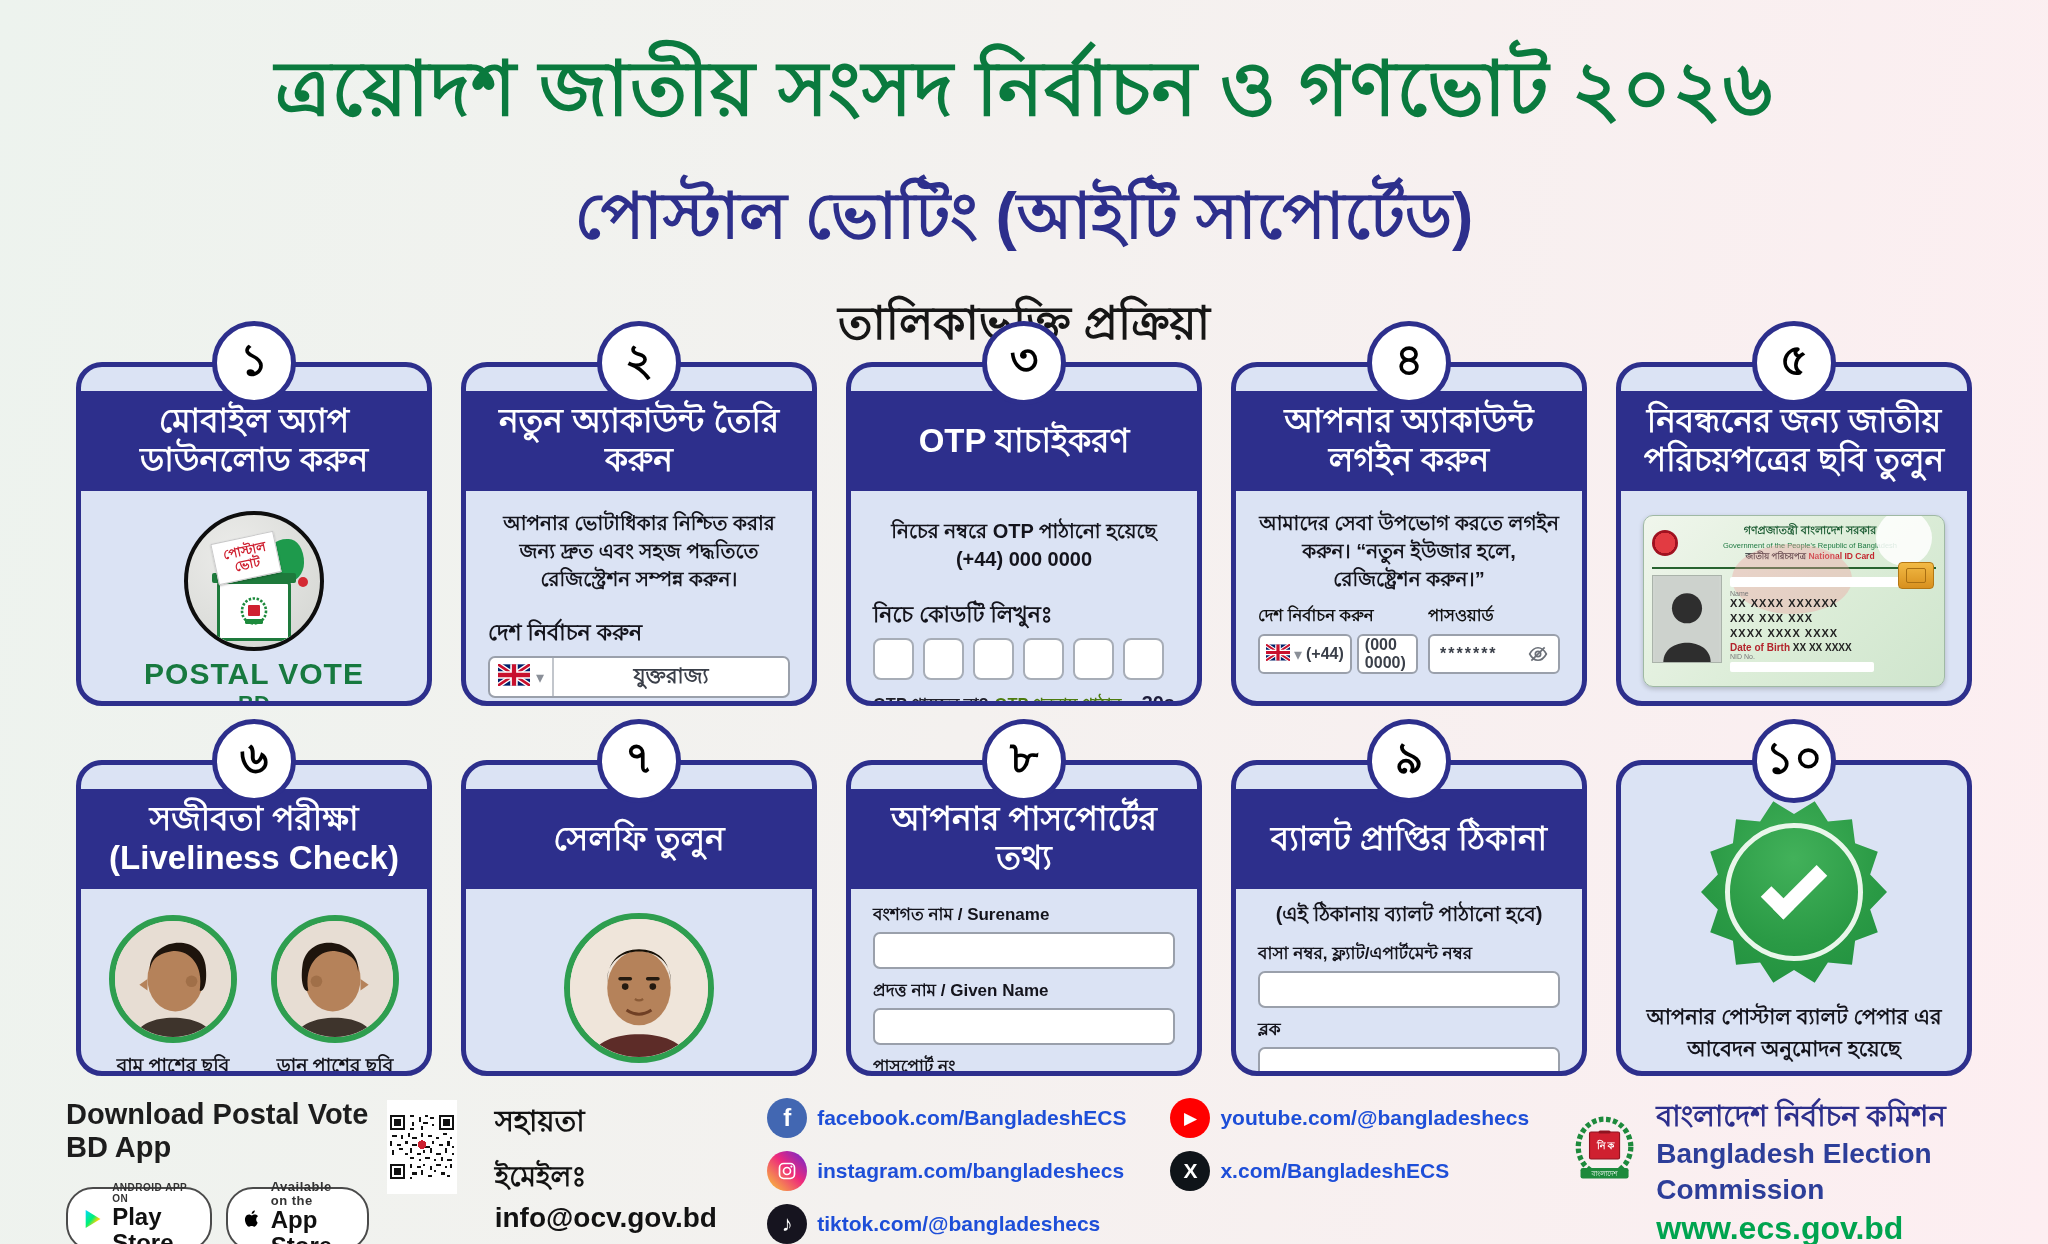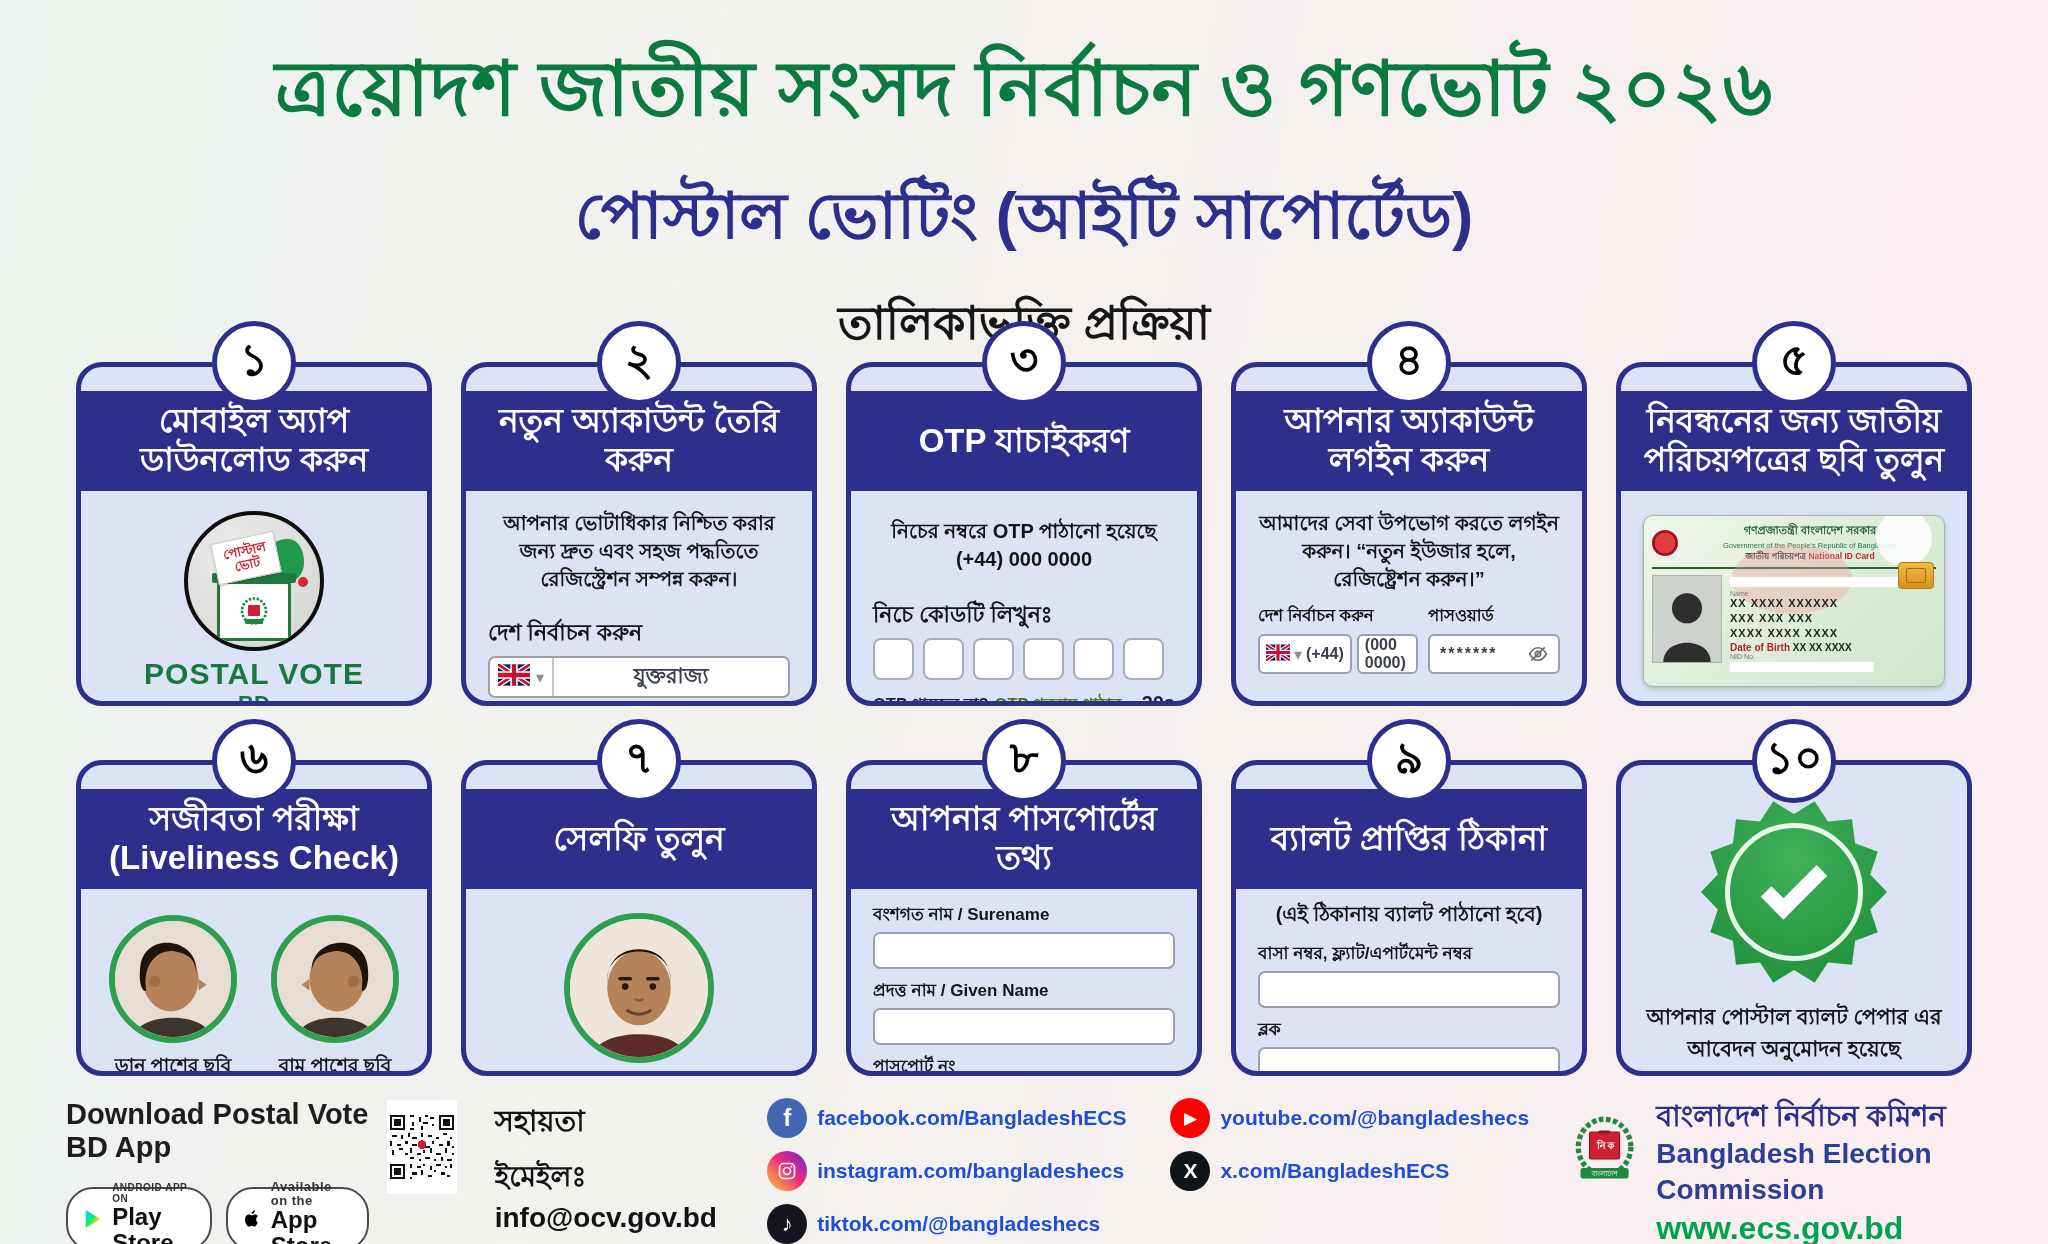--- a/index.html
+++ b/index.html
@@ -357,44 +357,44 @@
     <div class="card">
       <div class="badge">৬</div>
       <div class="card-inner">
         <div class="card-header">
           <span>সজীবতা পরীক্ষা</span>
           <span>(Liveliness Check)</span>
         </div>
         <div class="card-body">
           <div class="faces-row">
             <div class="face-col">
+              <div class="avatar">
+                <svg viewBox="0 0 100 100">
+                    <rect width="100" height="100" fill="#e7ddd3"></rect>
+                    <path d="M18,100 C20,78 80,78 84,100 Z" fill="#3e342c"></path>
+                    <ellipse cx="52" cy="50" rx="24" ry="28" fill="#b5825a"></ellipse>
+                    <path d="M28,50 l-7,5 7,5 z" fill="#b5825a"></path>
+                    <path d="M30,40 C32,14 74,10 78,38 C80,52 77,62 73,60 C77,36 62,24 49,26 C38,28 31,32 30,44 Z" fill="#1e140c"></path>
+                    <circle cx="66" cy="52" r="5" fill="#a06f48"></circle>
+                  </svg>
+              </div>
+              <div class="face-caption">বাম পাশের ছবি</div>
+            </div>
+            <div class="face-col">
               <div class="avatar flip">
                 <svg viewBox="0 0 100 100">
                     <rect width="100" height="100" fill="#e7ddd3"></rect>
                     <path d="M18,100 C20,78 80,78 84,100 Z" fill="#3e342c"></path>
                     <ellipse cx="52" cy="50" rx="24" ry="28" fill="#b5825a"></ellipse>
                     <path d="M28,50 l-7,5 7,5 z" fill="#b5825a"></path>
                     <path d="M30,40 C32,14 74,10 78,38 C80,52 77,62 73,60 C77,36 62,24 49,26 C38,28 31,32 30,44 Z" fill="#1e140c"></path>
                     <circle cx="66" cy="52" r="5" fill="#a06f48"></circle>
                   </svg>
               </div>
               <div class="face-caption">ডান পাশের ছবি</div>
-            </div>
-            <div class="face-col">
-              <div class="avatar">
-                <svg viewBox="0 0 100 100">
-                    <rect width="100" height="100" fill="#e7ddd3"></rect>
-                    <path d="M18,100 C20,78 80,78 84,100 Z" fill="#3e342c"></path>
-                    <ellipse cx="52" cy="50" rx="24" ry="28" fill="#b5825a"></ellipse>
-                    <path d="M28,50 l-7,5 7,5 z" fill="#b5825a"></path>
-                    <path d="M30,40 C32,14 74,10 78,38 C80,52 77,62 73,60 C77,36 62,24 49,26 C38,28 31,32 30,44 Z" fill="#1e140c"></path>
-                    <circle cx="66" cy="52" r="5" fill="#a06f48"></circle>
-                  </svg>
-              </div>
-              <div class="face-caption">বাম পাশের ছবি</div>
             </div>
           </div>
         </div>
       </div>
     </div>
 
     <div class="card">
       <div class="badge">৭</div>
       <div class="card-inner">
         <div class="card-header">সেলফি তুলুন</div>

